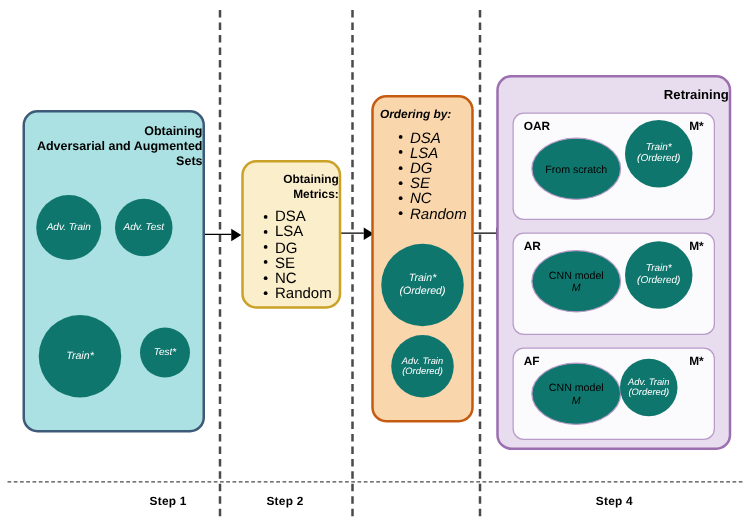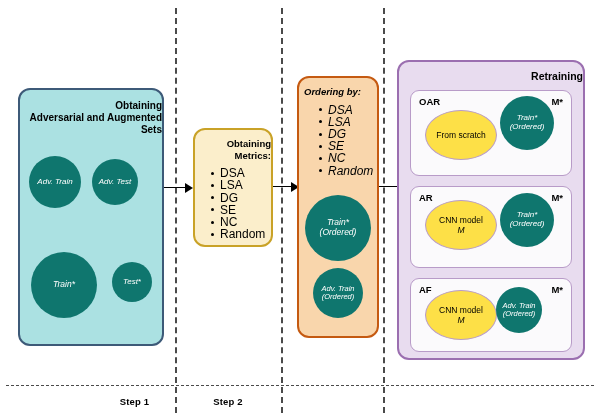--- a/index.html
+++ b/index.html
@@ -213,21 +213,21 @@
     font-size: 9.5px;
     font-weight: bold;
     color: #000;
   }
 
   
   .ellipse {
     position: absolute;
     box-sizing: border-box;
     border-radius: 50%;
-    background: #fde047;
+    background: #0f766e;
     border: 1.5px solid #B89BC8;
     display: flex;
     flex-direction: column;
     align-items: center;
     justify-content: center;
     text-align: center;
     color: #000;
     font-size: 8.5px;
     line-height: 1.2;
   }
@@ -359,14 +359,15 @@
     <span class="ln">CNN model</span>
     <span class="ln ital">M</span>
   </div>
   <div class="circle" id="c4-af-adv">
     <span class="ln">Adv. Train</span>
     <span class="ln">(Ordered)</span>
   </div>
 
   <div class="step-label" style="left:0px;   width:175px;margin-left:47px;">Step 1</div>
   <div class="step-label" style="left:175px; width:106px;">Step 2</div>
+  <div class="step-label" style="left:383px; width:217px;">Step 4</div>
 
 </div>
 
 </body></html>

